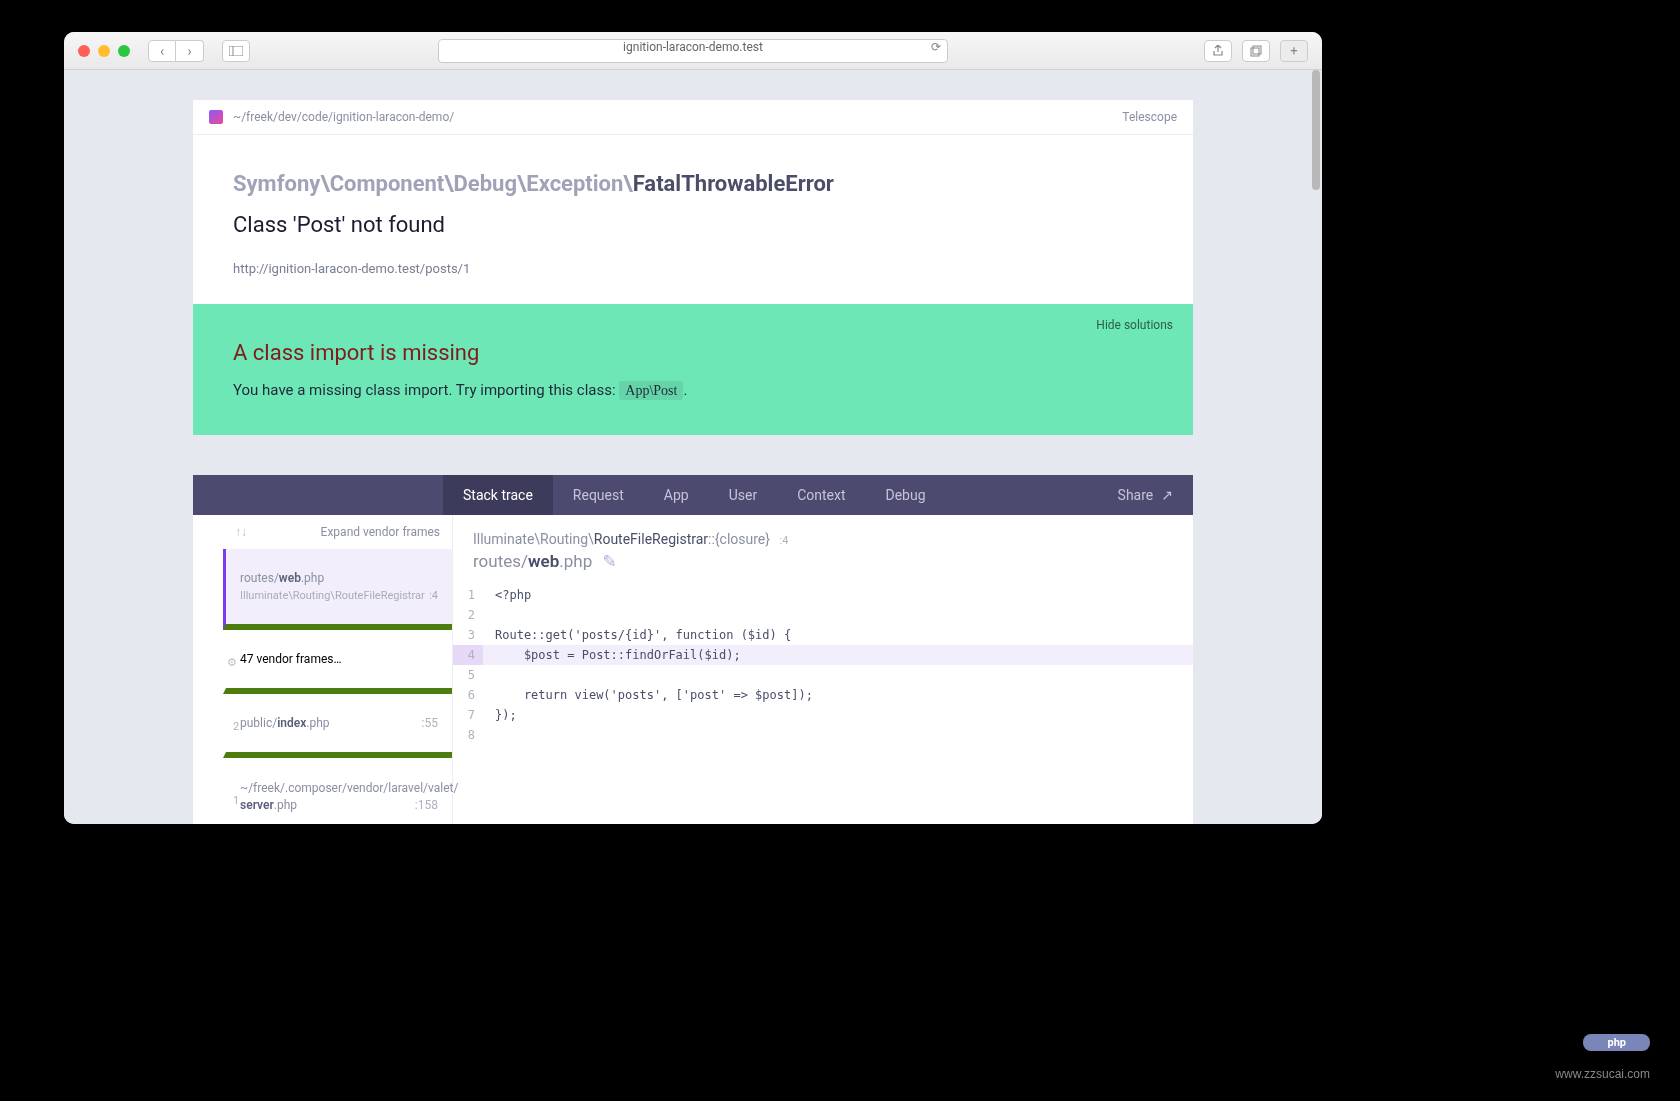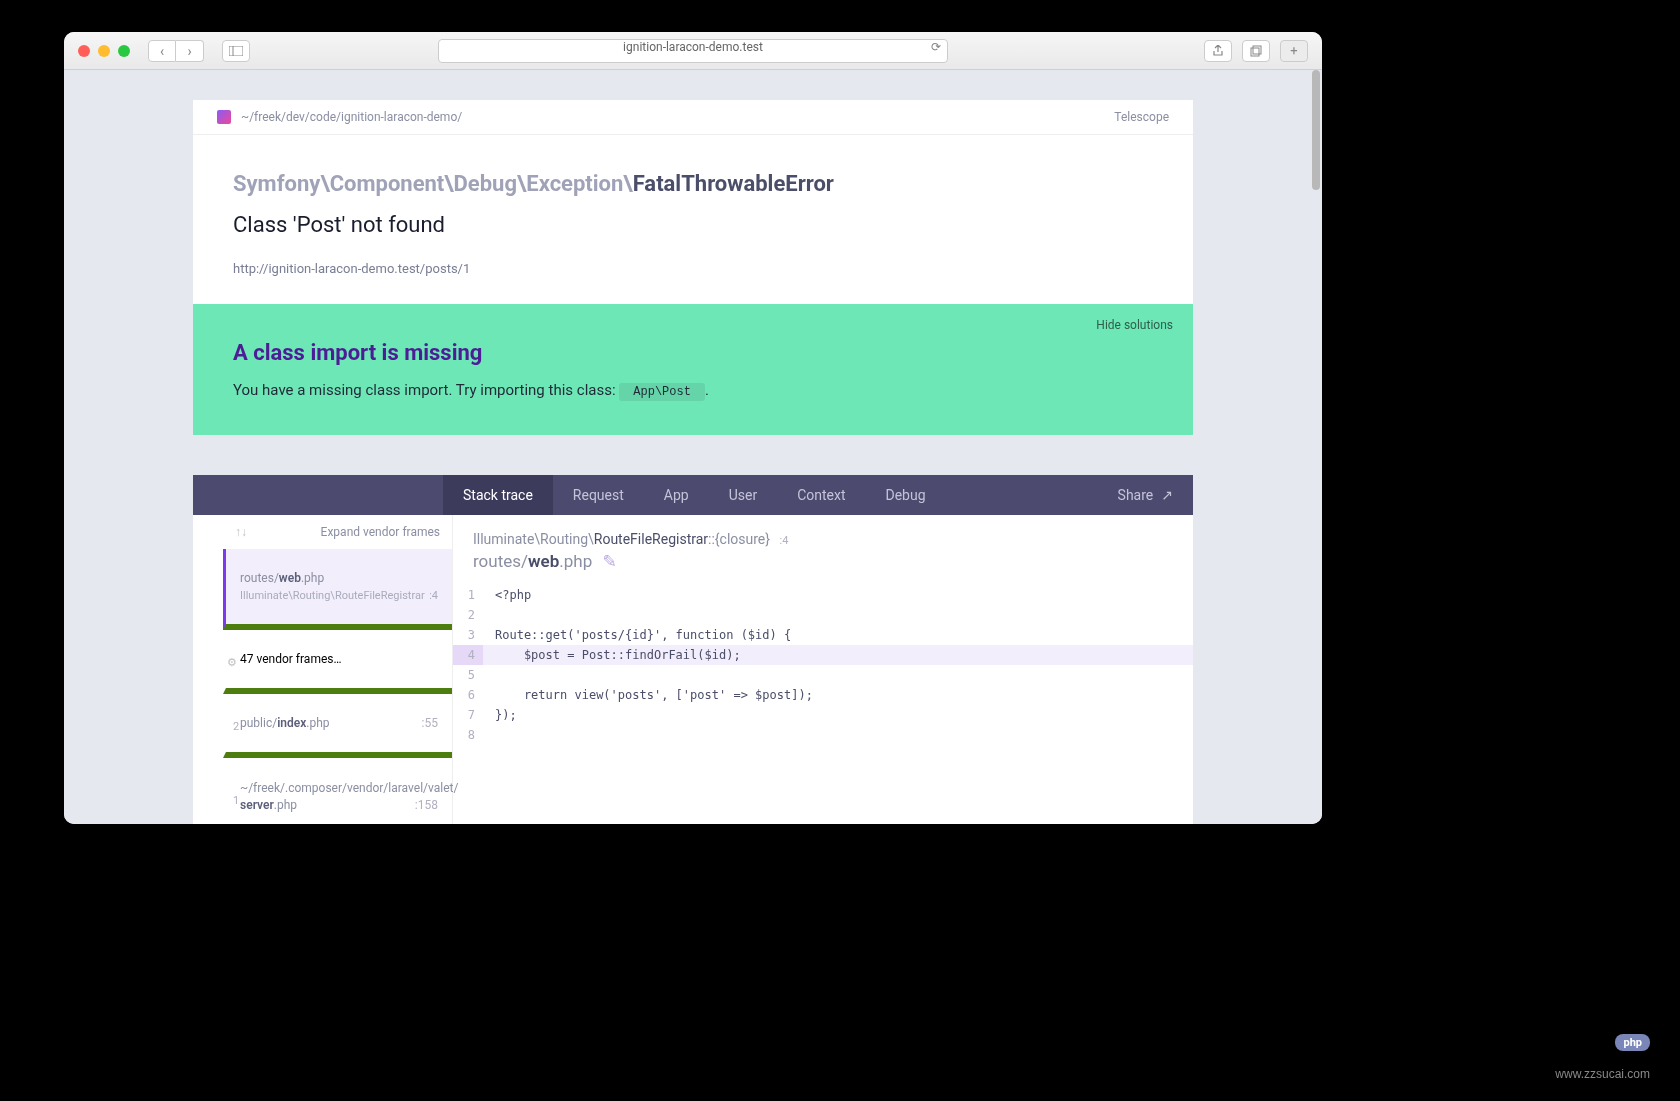--- a/index.html
+++ b/index.html
@@ -13,33 +13,33 @@
 .navbtn{width:28px;height:22px;background:#fff;border:1px solid #ccc;display:flex;align-items:center;justify-content:center;color:#888;font-size:14px}
 .navbtn:first-child{border-radius:4px 0 0 4px}.navbtn:last-child{border-radius:0 4px 4px 0;border-left:none}
 .sidebartoggle{width:28px;height:22px;background:#fff;border:1px solid #ccc;border-radius:4px;margin-left:10px;display:flex;align-items:center;justify-content:center;color:#888}
 .addr{position:absolute;left:50%;transform:translateX(-50%);width:510px;height:24px;background:#fff;border:1px solid #ccc;border-radius:4px;display:flex;align-items:flex-start;justify-content:center;font-size:12px;color:#666}
 .addr .reload{position:absolute;right:6px;color:#888}
 .rightbtns{margin-left:auto;display:flex;gap:10px}
 .rbtn{width:28px;height:22px;border:1px solid #ccc;background:#fff;border-radius:4px;display:flex;align-items:center;justify-content:center;color:#888;font-size:13px}
 .rbtn.plus{background:#ececec}
 .viewport{flex:1;background:#e6e8ef;overflow:hidden;position:relative}
 .card{width:1000px;margin:30px auto 0;background:#fff}
-.card-top{display:flex;align-items:center;padding:10px 24px;border-bottom:1px solid #eee;font-size:12px;color:#8b8fa3}
+.card-top{display:flex;align-items:center;padding:10px 16px;border-bottom:1px solid #eee;font-size:12px;color:#8b8fa3}
 .logo{width:14px;height:14px;margin-right:10px;background:linear-gradient(135deg,#8b5cf6,#ec4899);border-radius:2px}
 .telescope{margin-left:auto;color:#8b8fa3}
 .err-body{padding:36px 40px 28px}
 .ns{font-size:22px;color:#a0a3b8;font-weight:700}
 .ns .last{color:#4a4e69}
 .msg{font-size:22px;font-weight:400;color:#1a1d2e;margin-top:16px}
 .url{font-size:13px;color:#7a7e95;margin-top:24px}
 .solution{width:1000px;margin:0 auto;background:#6ee7b7;padding:36px 40px;position:relative}
 .hide-sol{position:absolute;top:14px;right:20px;font-size:12px;color:#2d5f4a}
-.sol-title{font-size:22px;font-weight:700;color:#4c1d95;margin-bottom:16px}
+.sol-title{font-size:22px;font-weight:400;color:#7f1d1d;margin-bottom:16px}
 .sol-text{font-size:15px;color:#1f2937}
-.sol-text code{background:rgba(0,0,0,.08);padding:2px 14px;border-radius:3px;font-family:Liberation Mono, monospace;font-size:12px}
+.sol-text code{background:rgba(0,0,0,.08);padding:2px 6px;border-radius:3px;font-family:Liberation Serif, serif;font-size:14px}
 .tabs{width:1000px;margin:40px auto 0;background:#4c4a6e;display:flex;align-items:center;height:40px;font-size:14px}
 .tab{padding:16px 20px;height:100%;display:flex;align-items:center;color:#c5c3d8;cursor:pointer}
 .tab.active{background:#3d3b5c;color:#fff}
 .tab-spacer{flex:1}
 .share{padding:0 20px;color:#c5c3d8;display:flex;align-items:center;gap:8px}
 .trace{width:1000px;margin:0 auto;background:#fff;display:flex;min-height:260px}
 .frames{width:260px;border-right:1px solid #eee}
 .frames-hdr{display:flex;align-items:center;padding:10px 12px;font-size:12px;color:#8b8fa3}
 .sortbtns{display:flex;gap:2px;color:#c0c0c0}
 .expand{margin-left:auto}
@@ -61,21 +61,21 @@
 .pencil{color:#b8a8e0;margin-left:6px}
 .codeblock{font-family:Menlo,monospace;font-size:12px;line-height:20px}
 .cline{display:flex}
 .cnum{width:30px;text-align:right;padding-right:8px;color:#b0b0c0;user-select:none}
 .ctxt{flex:1;padding-left:12px;color:#4a4e69;white-space:pre}
 .cline.hl{background:#f3eefb}
 .cline.hl .cnum{background:#e5d9f7}
 .scrollbar{position:absolute;right:2px;top:0;width:10px;height:100%;}
 .sb-thumb{position:absolute;right:0;top:0;width:8px;height:120px;background:#b8b8b8;border-radius:4px}
 .watermark{position:absolute;right:30px;bottom:20px;font-size:12px;color:#888;font-family:Arial}
-.php-badge{position:absolute;right:30px;bottom:50px;background:#7a86b8;color:#fff;padding:2px 8px;border-radius:8px;font-size:11px;font-weight:bold}
+.php-badge{position:absolute;right:30px;bottom:50px;background:#7a86b8;color:#fff;padding:2px 24px;border-radius:8px;font-size:11px;font-weight:bold}
 .tabs .tab:first-child{margin-left:250px}
 </style>
 </head>
 <body>
 
 <div class="frame">
   <div class="titlebar">
     <div class="traffic">
       <div class="dot r"></div>
       <div class="dot y"></div>

